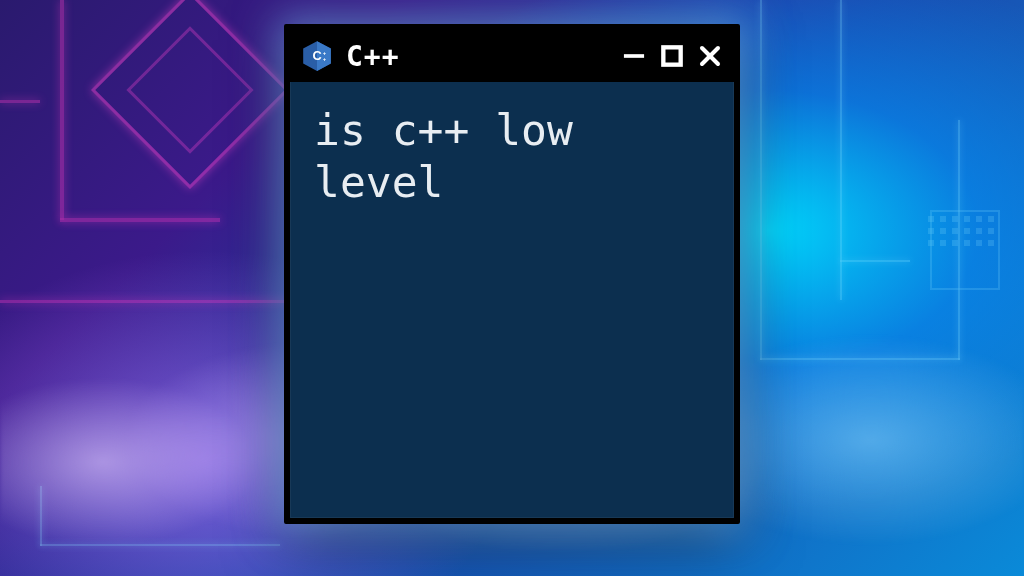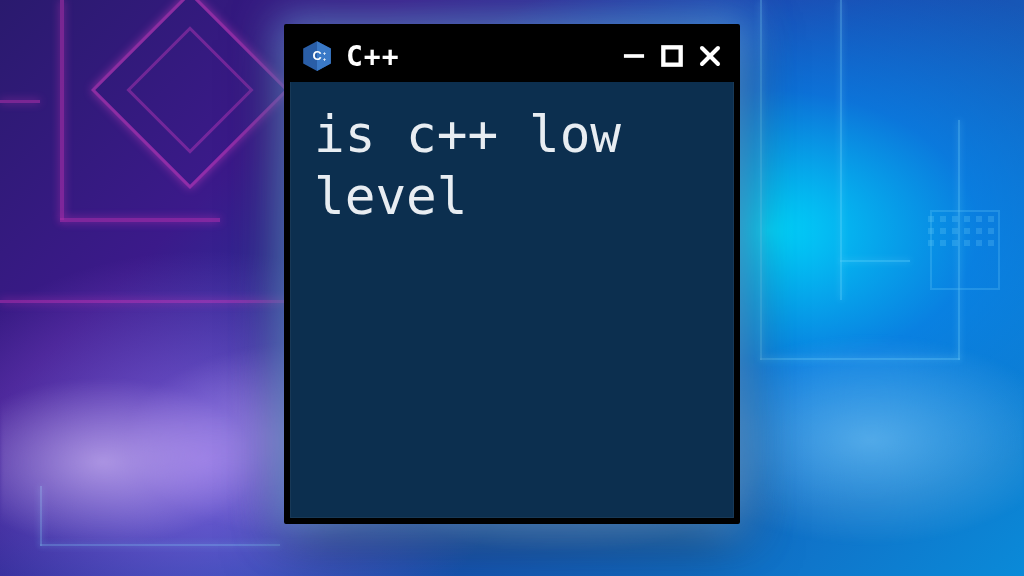--- a/index.html
+++ b/index.html
@@ -78,21 +78,21 @@
   }
   .win-btn svg { width:26px; height:26px; }
   .win-btn.min svg { width:22px; }
   .win-btn.close svg { width:24px; height:24px; }
 
   .content {
     flex:1 1 auto;
     padding: 22px 24px;
     color: #e8edf2;
     font-family: ui-monospace, "SFMono-Regular", Menlo, Consolas, "DejaVu Sans Mono", monospace;
-    font-size: 51px;
+    font-size: 43px;
     line-height: 1.22;
     white-space: pre-wrap;
     word-break: break-word;
   }
 </style>
 </head>
 <body>
 
 <div class="bg-lines">
   <div class="diamond" style="left:120px; top:20px; width:140px; height:140px;">

